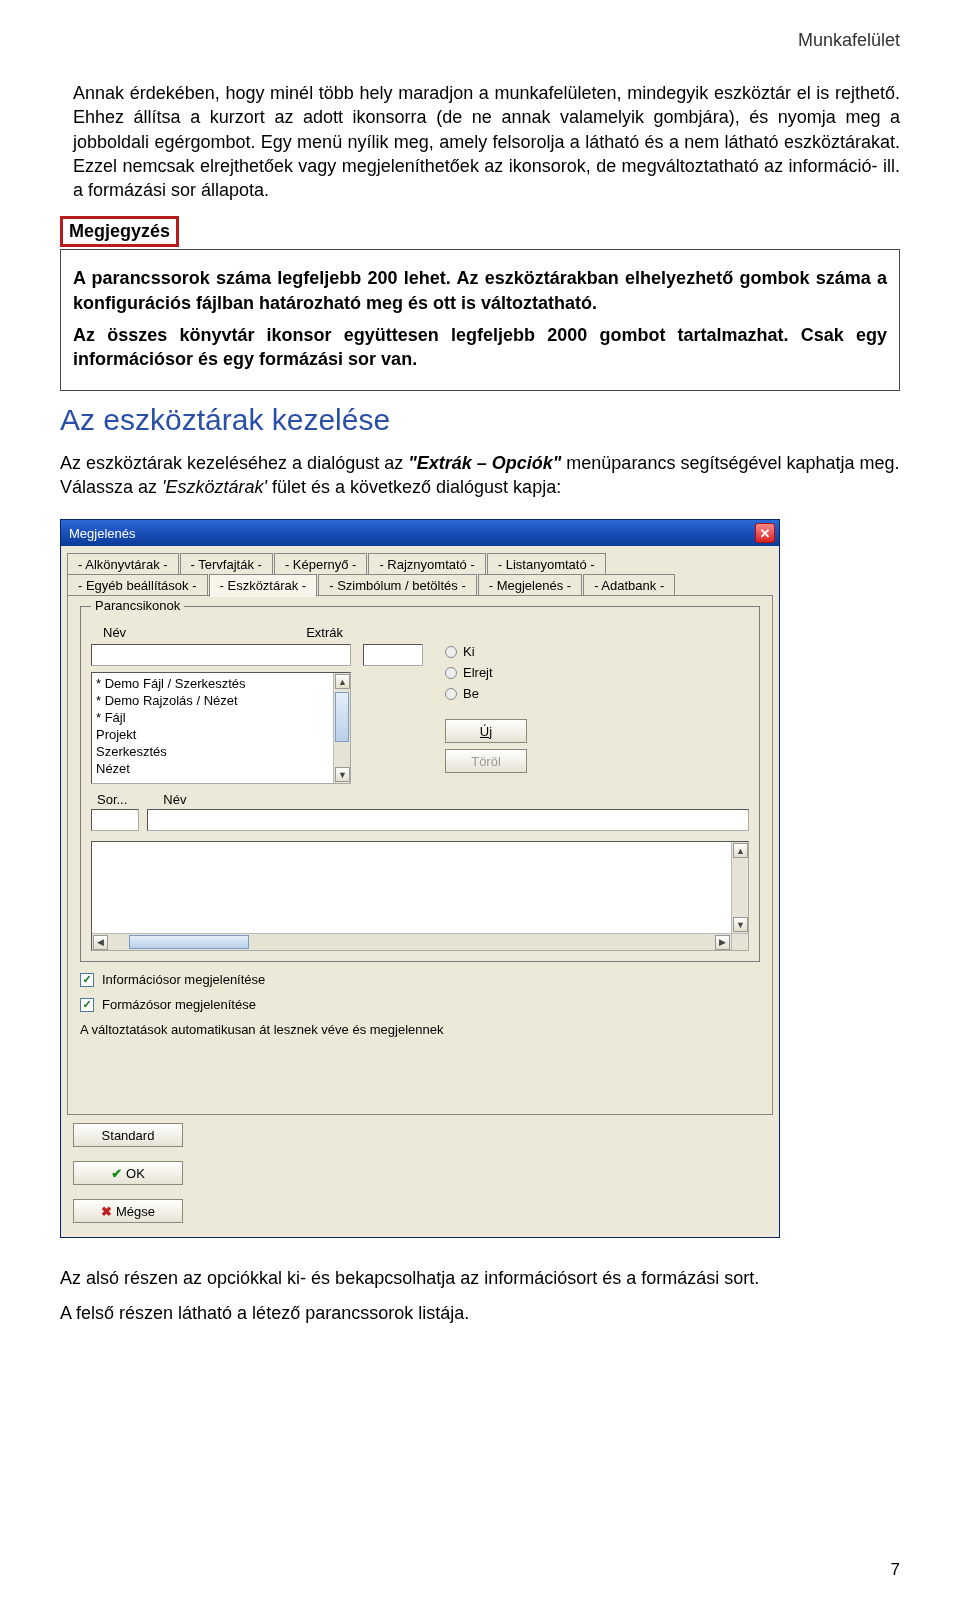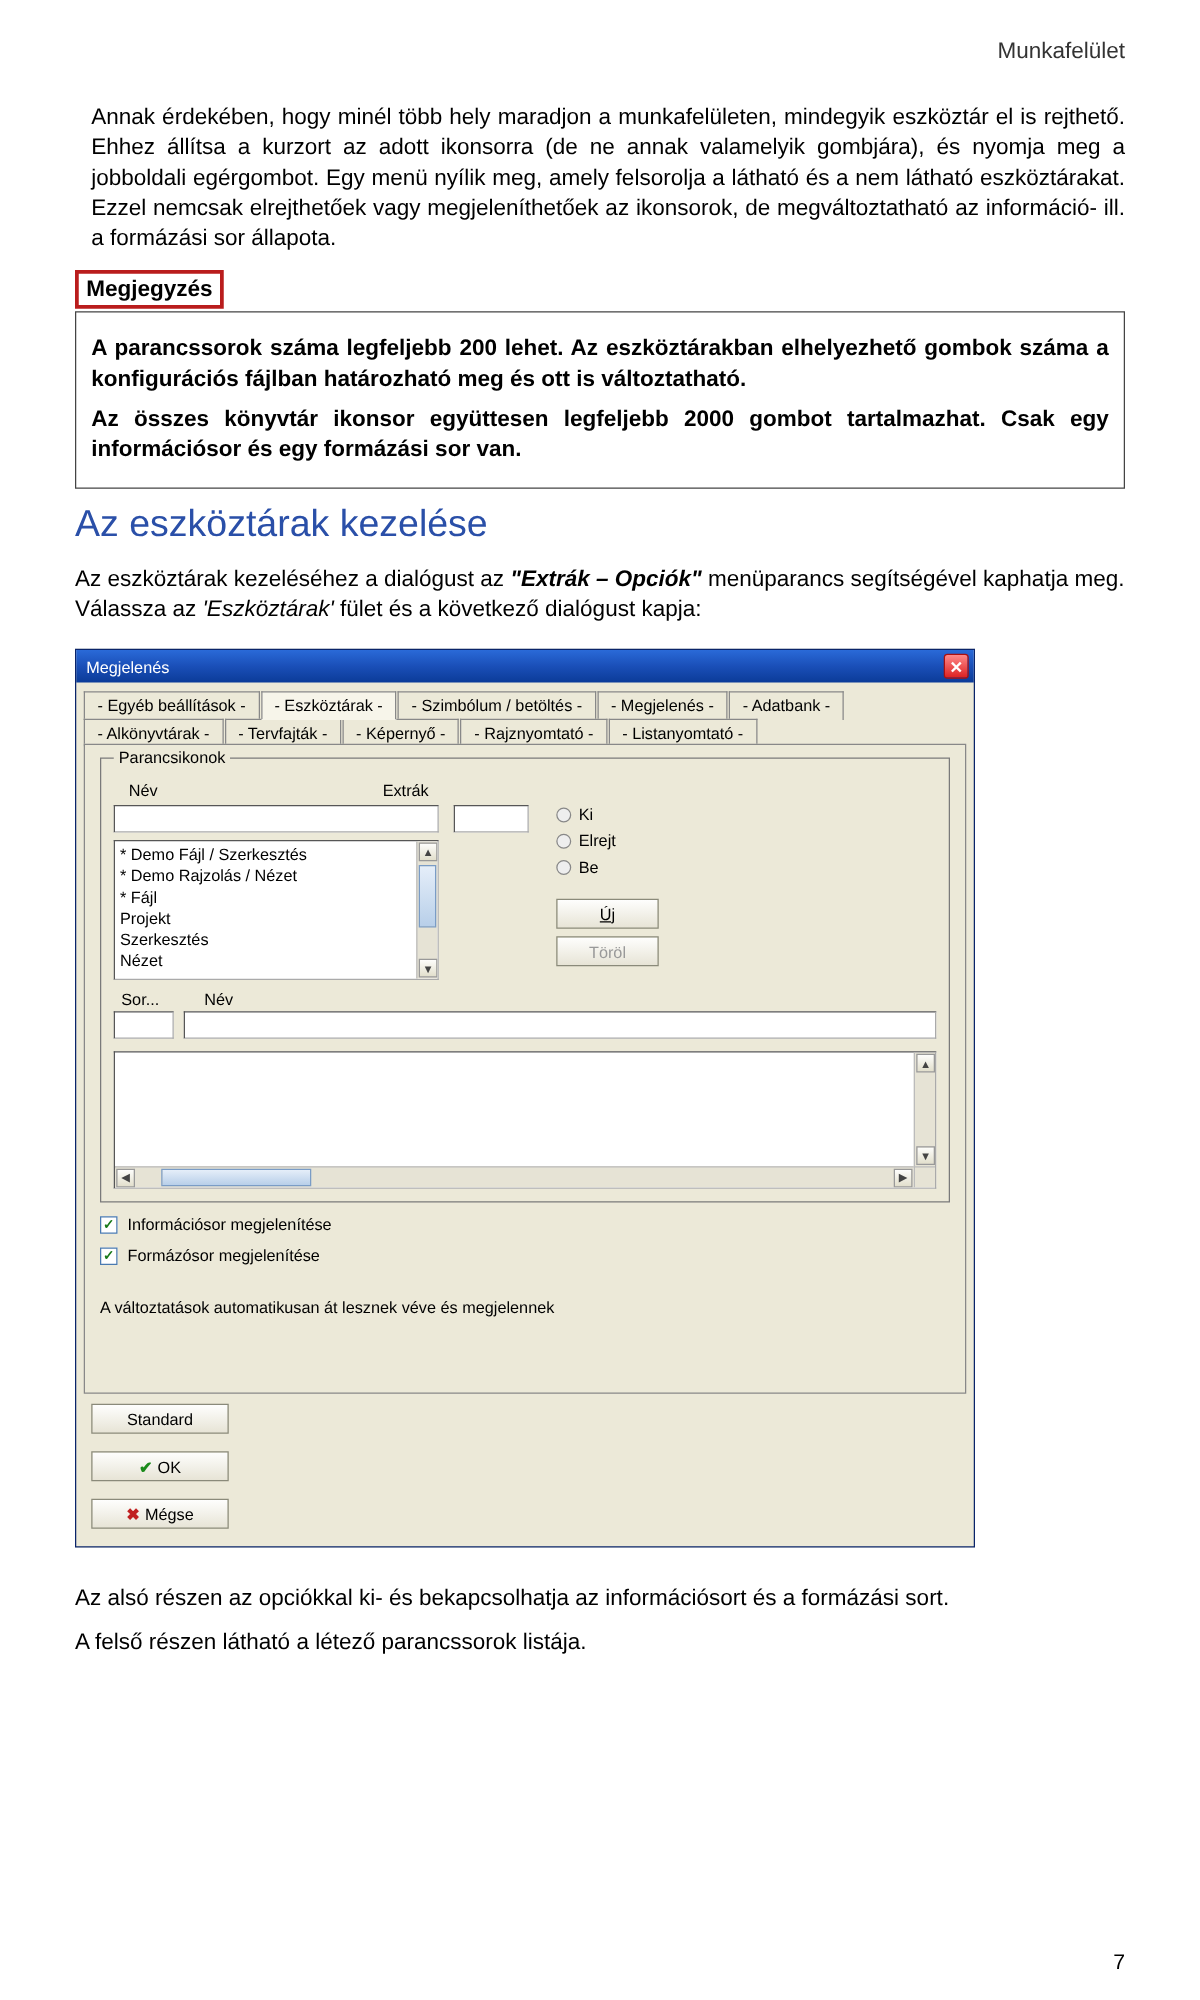--- a/index.html
+++ b/index.html
@@ -234,21 +234,21 @@
 
   .check-row {
     display:flex; align-items:center; gap:8px;
     font-size:13px; margin-top:10px;
   }
   .checkbox {
     width:14px;height:14px;border:1px solid #4a7ab0;background:#fff;
     display:flex;align-items:center;justify-content:center;
     font-size:11px; color:#1a7a1a; font-weight:bold;
   }
-  .note-line { font-size:13px; margin-top:26px; }
+  .note-line { font-size:13px; margin-top:10px; }
 
   .dlg-buttons {
     display:flex; gap:14px; justify-content:flex-start;
     padding: 8px 6px;
     flex-direction: column;
   }
   .dlg-buttons .btn { width: 110px; }
   .ok-check { color:#1a8a1a; font-weight:bold; }
   .x-red { color:#c02020; font-weight:bold; }
 
@@ -279,33 +279,33 @@
   </div>
 
   <div class="win">
     <div class="titlebar">
       <span>Megjelenés</span>
       <div class="close-btn">
         <span>✕</span>
       </div>
     </div>
     <div class="dlg-body">
+      <div class="tabs">
+        <div class="tab">- Alkönyvtárak -</div>
+        <div class="tab">- Tervfajták -</div>
+        <div class="tab">- Képernyő -</div>
+        <div class="tab">- Rajznyomtató -</div>
+        <div class="tab">- Listanyomtató -</div>
+      </div>
       <div class="tabs tabrow2">
         <div class="tab">- Egyéb beállítások -</div>
         <div class="tab active">- Eszköztárak -</div>
         <div class="tab">- Szimbólum / betöltés -</div>
         <div class="tab">- Megjelenés -</div>
         <div class="tab">- Adatbank -</div>
-      </div>
-      <div class="tabs">
-        <div class="tab">- Alkönyvtárak -</div>
-        <div class="tab">- Tervfajták -</div>
-        <div class="tab">- Képernyő -</div>
-        <div class="tab">- Rajznyomtató -</div>
-        <div class="tab">- Listanyomtató -</div>
       </div>
 
       <div class="panel">
         <div class="groupbox">
           <div class="group-legend">Parancsikonok</div>
 
           <div class="row-labels">
             <span>Név</span>
             <span>Extrák</span>
           </div>

